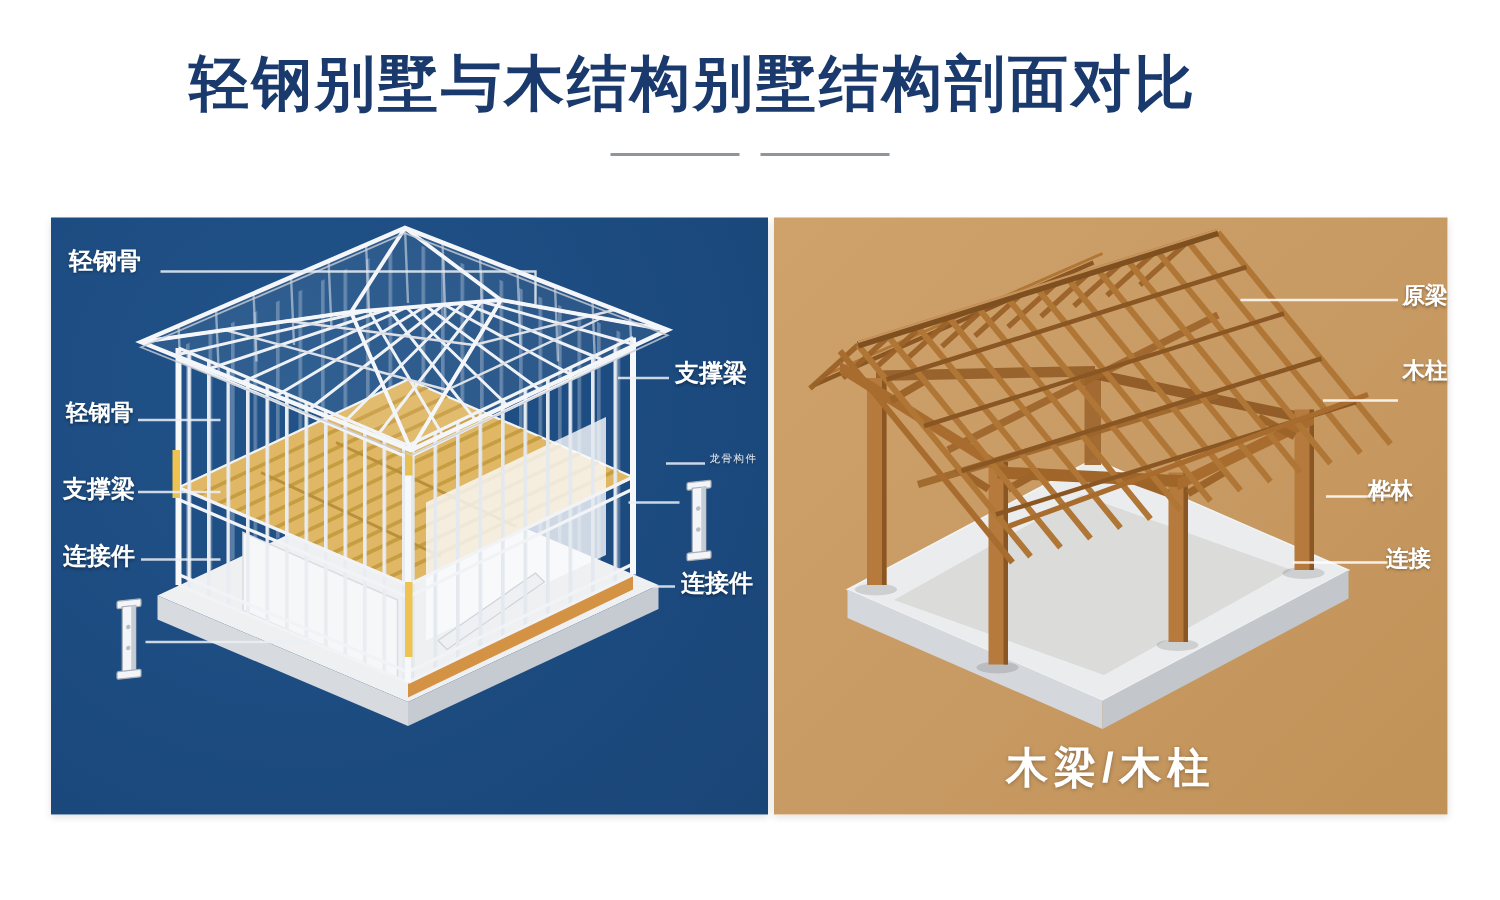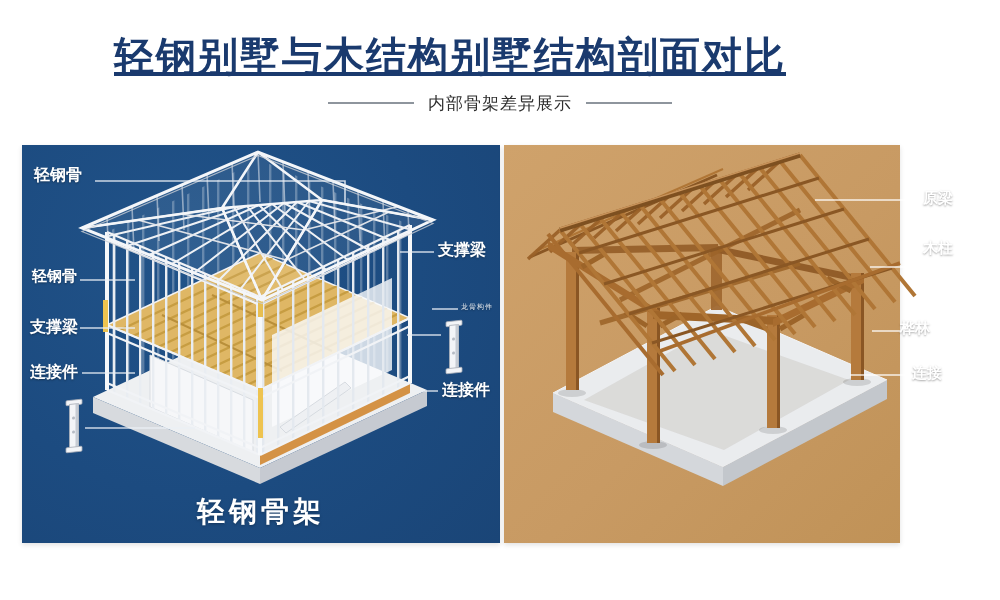--- a/index.html
+++ b/index.html
@@ -4,34 +4,34 @@
 <style>
   html,body{margin:0;padding:0;}
   body{
     width:1000px;height:600px;position:relative;overflow:hidden;
     background:#ffffff;
     font-family:"Liberation Sans","DejaVu Sans",sans-serif;
   }
   
   .hdr{position:absolute;left:0;top:0;width:1000px;text-align:center;}
   .title{
-    position:absolute;left:0;top:34px;width:900px;
+    position:absolute;left:12px;top:34px;width:900px;
     font-size:40px;font-weight:800;letter-spacing:2px;
-    color:#1a3a6e;line-height:1.1;text-decoration:underline;
+    color:#1a3a6e;line-height:1.1;
   }
   .subrow{
     position:absolute;left:0;top:92px;width:1000px;height:22px;
     display:flex;align-items:center;justify-content:center;gap:14px;
   }
   .subline{width:86px;height:2px;background:#8e959d;}
   .subtitle{font-size:17px;color:#2e2e2e;letter-spacing:1px;}
   
-  .panel{position:absolute;top:145px;height:398px;box-shadow:0 2px 5px rgba(0,0,0,.12);}
+  .panel{position:absolute;top:145px;height:398px;box-shadow:0 2px 5px rgba(0,0,0,.12);margin-left:12px;}
   .panel-left{left:22px;width:478px;background:radial-gradient(circle at 35% 30%,#215389 0%,#1c4b80 55%,#1a4577 100%);}
-  .panel-right{left:504px;width:396px;background:linear-gradient(135deg,#cfa26b 0%,#c89a63 55%,#c09257 100%);}
+  .panel-right{left:504px;width:449px;background:linear-gradient(135deg,#cfa26b 0%,#c89a63 55%,#c09257 100%);}
   .panel svg{position:absolute;left:0;top:0;}
   .lbl{
     position:absolute;color:#ffffff;font-weight:700;white-space:nowrap;
     text-shadow:0 1px 2px rgba(0,0,0,.35);line-height:1.1;
   }
   .fs16{font-size:16px;}
   .fs15{font-size:15px;}
   .tiny{font-size:7px;font-weight:400;opacity:.9;letter-spacing:1px;}
   .caption{
     position:absolute;left:0;right:0;bottom:12px;text-align:center;
@@ -39,21 +39,20 @@
     text-shadow:0 1px 3px rgba(0,0,0,.3);
   }
 </style>
 </head>
 <body>
 
 <div class="hdr">
   <div class="title">轻钢别墅与木结构别墅结构剖面对比</div>
   <div class="subrow">
     <div class="subline"></div>
-    <div class="subtitle">内部骨架差异展示</div>
     <div class="subline"></div>
   </div>
 </div>
 
 <div class="panel panel-left">
   <svg width="478" height="398" viewBox="0 0 478 398">
     <defs>
       <pattern id="studsA" patternUnits="userSpaceOnUse" width="13" height="8">
         <rect width="2.4" height="8" fill="#e9edf2"></rect>
       </pattern>
@@ -135,21 +134,20 @@
     <path d="M73 36H323V58M58 135H113M58 183H113M60 228H113M378 107H412M410 164H436M385 190H419M393 246H416M63 283H173" stroke="rgba(235,240,246,0.85)" stroke-width="1.6" fill="none"></path>
   </svg>
 
   <div class="lbl fs16" style="left:12px;top:21px"><span>轻钢骨</span></div>
   <div class="lbl fs15" style="left:10px;top:123px"><span>轻钢骨</span></div>
   <div class="lbl fs16" style="left:8px;top:173px"><span>支撑梁</span></div>
   <div class="lbl fs16" style="left:8px;top:218px"><span>连接件</span></div>
   <div class="lbl fs16" style="left:416px;top:96px"><span>支撑梁</span></div>
   <div class="lbl tiny" style="left:439px;top:158px"><span>龙骨构件</span></div>
   <div class="lbl fs16" style="left:420px;top:236px"><span>连接件</span></div>
-  <div class="caption">轻钢骨架</div>
 </div>
 
 <div class="panel panel-right">
   <svg width="479" height="398" viewBox="0 0 479 398">
 
     <g>
       <polygon points="49,248 213,161 383,235 219,322" fill="#eaecee" stroke="#f3f4f6" stroke-width="1"></polygon>
       <polygon points="49,248 219,322 219,341 49,267" fill="#d4d7db"></polygon>
       <polygon points="219,322 383,235 383,254 219,341" fill="#c3c7cc"></polygon>
       <polygon points="80,255 205,185 345,235 220,305" fill="rgba(90,70,40,0.10)"></polygon>
@@ -207,13 +205,14 @@
       <path d="M44 89L159 230" stroke="#a86c2f" stroke-width="4" fill="none"></path>
     </g>
 
     <path d="M311 55H416M366 122H416M368 186H411M346 230H409" stroke="rgba(255,255,255,0.85)" stroke-width="1.6" fill="none"></path>
   </svg>
 
   <div class="lbl fs15" style="left:419px;top:45px"><span>原梁</span></div>
   <div class="lbl fs15" style="left:419px;top:95px"><span>木柱</span></div>
   <div class="lbl fs15" style="left:396px;top:175px"><span>桦林</span></div>
   <div class="lbl fs15" style="left:408px;top:220px"><span>连接</span></div>
+  <div class="caption">木梁/木柱</div>
 </div>
 
 </body></html>

